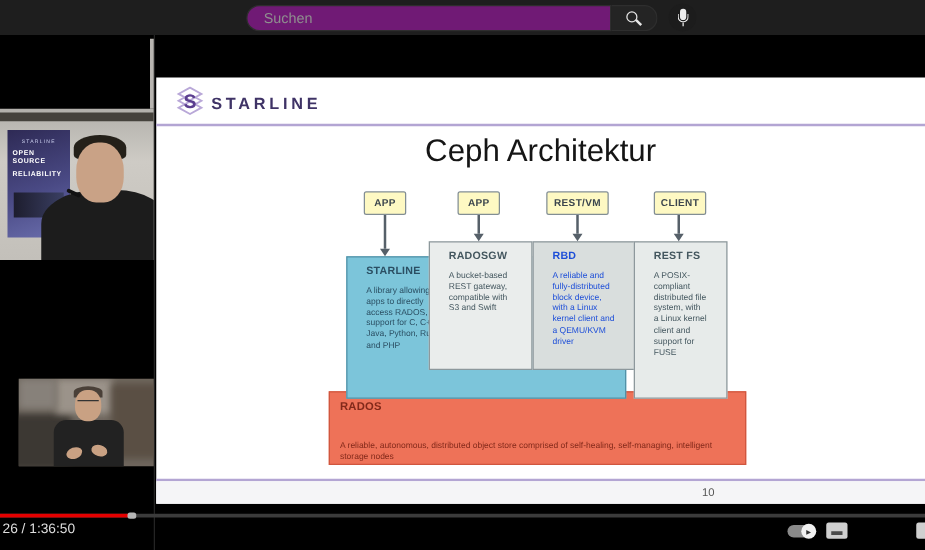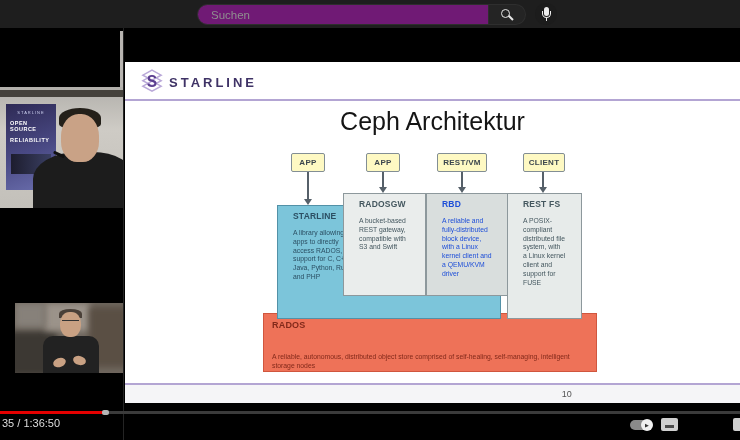--- a/index.html
+++ b/index.html
@@ -228,20 +228,20 @@
       <div class="slide-footer">
         <div class="page-num">10</div>
       </div>
     </div>
   </div>
 
   <div class="progress-track">
     <div class="progress-played"></div>
     <div class="progress-knob"></div>
   </div>
-  <div class="time-display">35 / 1:36:50</div>
+  <div class="time-display">26 / 1:36:50</div>
   <div class="autoplay">
     <div class="autoplay-knob">▶</div>
   </div>
   <div class="miniplayer"></div>
   <div class="settings-partial"></div>
 
 </div>
 
 </body></html>

